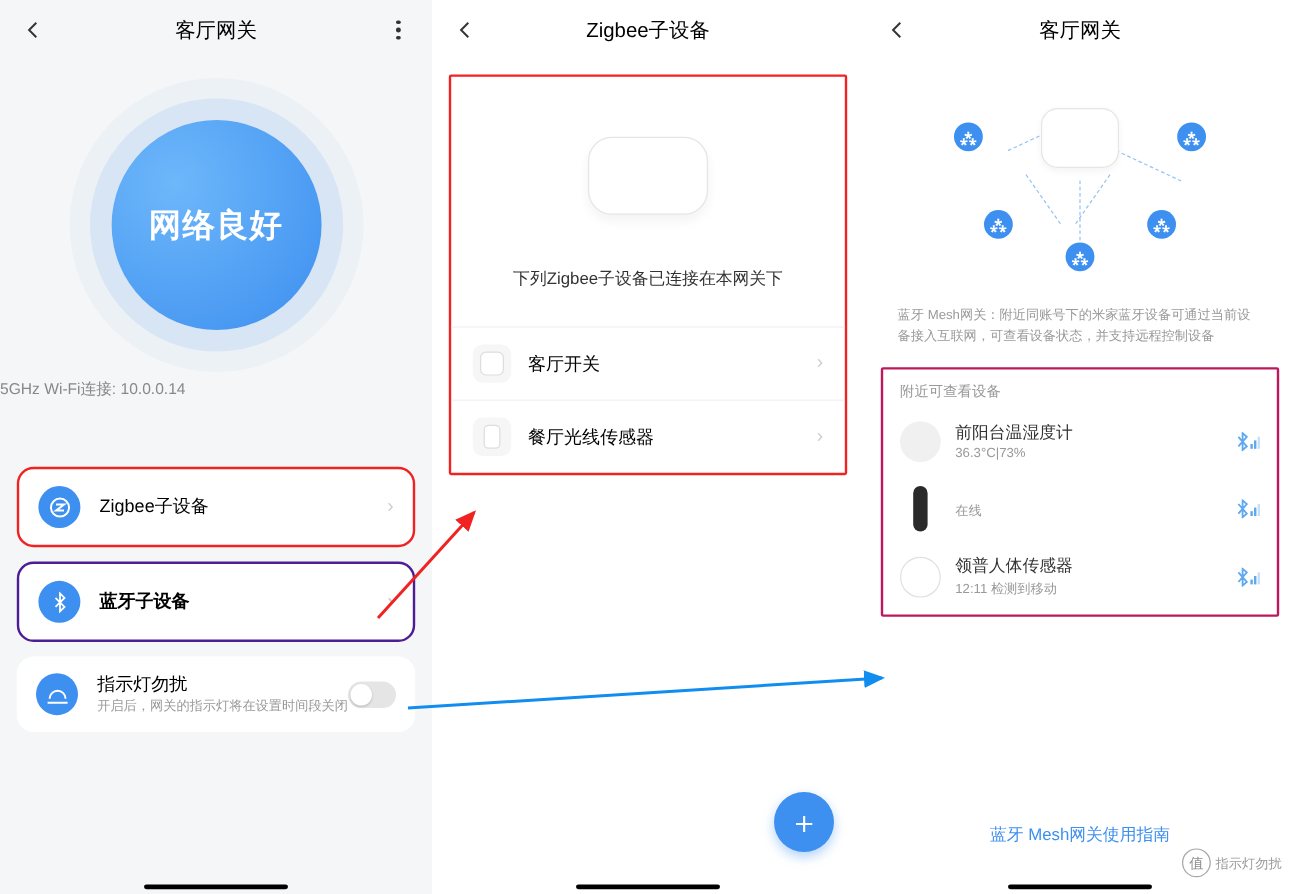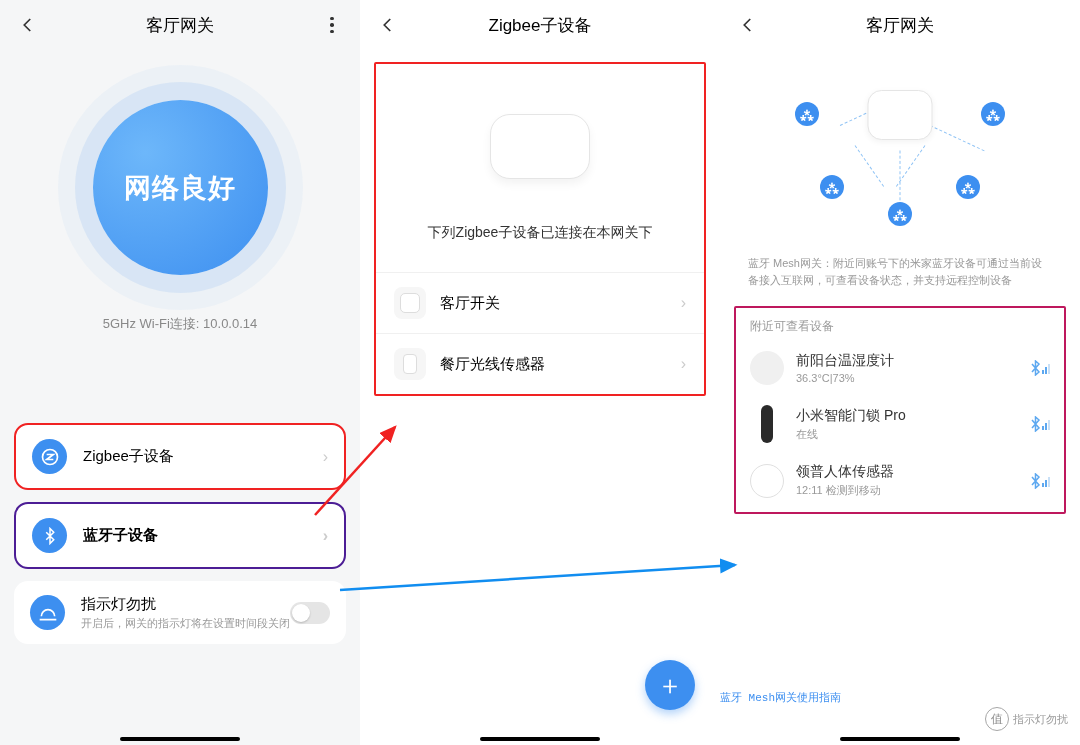--- a/index.html
+++ b/index.html
@@ -53,24 +53,23 @@
       display: flex; align-items: center; justify-content: center;
       margin: 50px auto 40px;
       font-weight: bold;
     }
     .status-text {
       color: #fff;
       font-size: 27px;
       letter-spacing: 1px;
     }
     .wifi-info {
-      text-align: center;
       font-size: 13px;
       color: #888;
-      margin-bottom: 90px;
+      margin-bottom: 56px;
     }
     .card-list {
       padding: 0 14px;
     }
     .card {
       background: #fff;
       border-radius: 14px;
       padding: 14px 16px;
       margin-bottom: 12px;
       display: flex;
@@ -244,26 +243,26 @@
       margin-right: 12px;
       flex-shrink: 0;
     }
     .p3-thumb.dark { background: #2a2a2a; border-radius: 6px; width: 12px; margin: 0 23px 0 11px; height: 38px; }
     .p3-thumb.white { background: #fff; border: 1px solid #e0e0e0; }
     .p3-info { flex: 1; }
     .p3-name { font-size: 14px; color: #333; }
     .p3-sub { font-size: 11px; color: #999; margin-top: 2px; }
     .p3-signal { width: 22px; display: flex; align-items: center; gap: 2px; color: #5da8f0; }
     .p3-link {
-      text-align: left;
+      text-align: center;
       color: #3d8ff0;
-      font-size: 11px;
+      font-size: 14px;
       position: absolute;
       bottom: 40px;
-      left: 0; right: 0; font-family: Liberation Mono, monospace;
+      left: 0; right: 0;
     }
 
     
     .arrow {
       pointer-events: none;
     }
 
     
     .watermark {
       position: absolute;
@@ -436,21 +435,20 @@
             <rect x="14" y="10" width="2" height="4" fill="#5da8f0"></rect>
             <rect x="17" y="7" width="2" height="7" fill="#5da8f0"></rect>
             <rect x="20" y="4" width="2" height="10" fill="#c8e0f7"></rect>
           </svg>
       </div>
     </div>
 
     <div class="p3-item">
       <div class="p3-thumb dark"></div>
       <div class="p3-info">
-        <div class="p3-name">小米智能门锁 Pro</div>
         <div class="p3-sub">在线</div>
       </div>
       <div class="p3-signal">
         <svg width="22" height="16" viewBox="0 0 22 16">
             <path d="M4 4l7 8-3.5 3V1l3.5 3L4 12" stroke="#5da8f0" stroke-width="1.5" fill="none"></path>
             <rect x="14" y="10" width="2" height="4" fill="#5da8f0"></rect>
             <rect x="17" y="7" width="2" height="7" fill="#5da8f0"></rect>
             <rect x="20" y="4" width="2" height="10" fill="#c8e0f7"></rect>
           </svg>
       </div>

